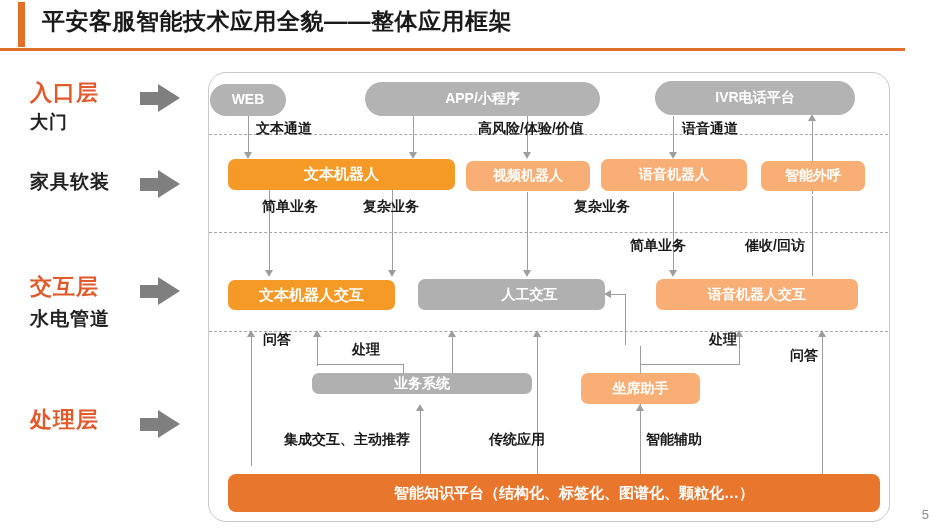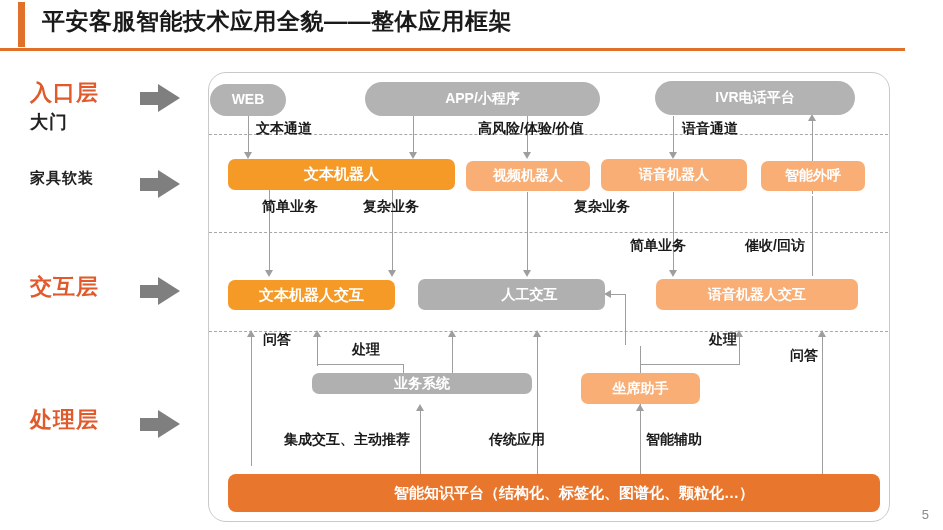--- a/index.html
+++ b/index.html
@@ -13,21 +13,21 @@
   .title-accent{position:absolute;left:18px;top:2px;width:7px;height:45px;background:#E0702A;}
   .title-text{
     position:absolute;left:42px;top:6px;
     font-size:23px;font-weight:bold;color:#1a1a1a;letter-spacing:.5px;white-space:nowrap;
   }
   .title-rule{position:absolute;left:0;top:48px;width:905px;height:3px;background:#E0702A;}
 
   
   .layer{position:absolute;left:30px;width:160px;}
   .layer .big{font-size:22px;font-weight:bold;color:#E05A2B;letter-spacing:1px;}
-  .layer .sub{font-size:15px;font-weight:bold;color:#222;margin-top:4px;letter-spacing:1px;}
+  .layer .sub{font-size:19px;font-weight:bold;color:#222;margin-top:4px;letter-spacing:1px;}
   .layer.l1{top:78px;}
   .layer.l2{top:165px;}
   .layer.l3{top:272px;}
   .layer.l4{top:405px;}
   .layer.l1 .sub{font-size:18px;margin-top:2px;}
   .layer.l4 .sub{margin-top:14px;margin-left:18px;}
 
   .arrow-fat{position:absolute;width:40px;height:28px;}
   .arrow-fat .shaft{position:absolute;left:0;top:8px;width:20px;height:13px;background:#7F7F7F;}
   .arrow-fat .head{position:absolute;left:18px;top:0;width:0;height:0;
@@ -82,20 +82,21 @@
 
 <div class="layer l1">
   <div class="big">入口层</div>
   <div class="sub">大门</div>
 </div>
 <div class="layer l2">
   <div class="sub">家具软装</div>
 </div>
 <div class="layer l3">
   <div class="big">交互层</div>
+  <div class="sub">水电管道</div>
 </div>
 <div class="layer l4">
   <div class="big">处理层</div>
 </div>
 
 <div class="arrow-fat af1">
     <div class="shaft"></div>
     <div class="head"></div>
   </div>
 <div class="arrow-fat af2">

